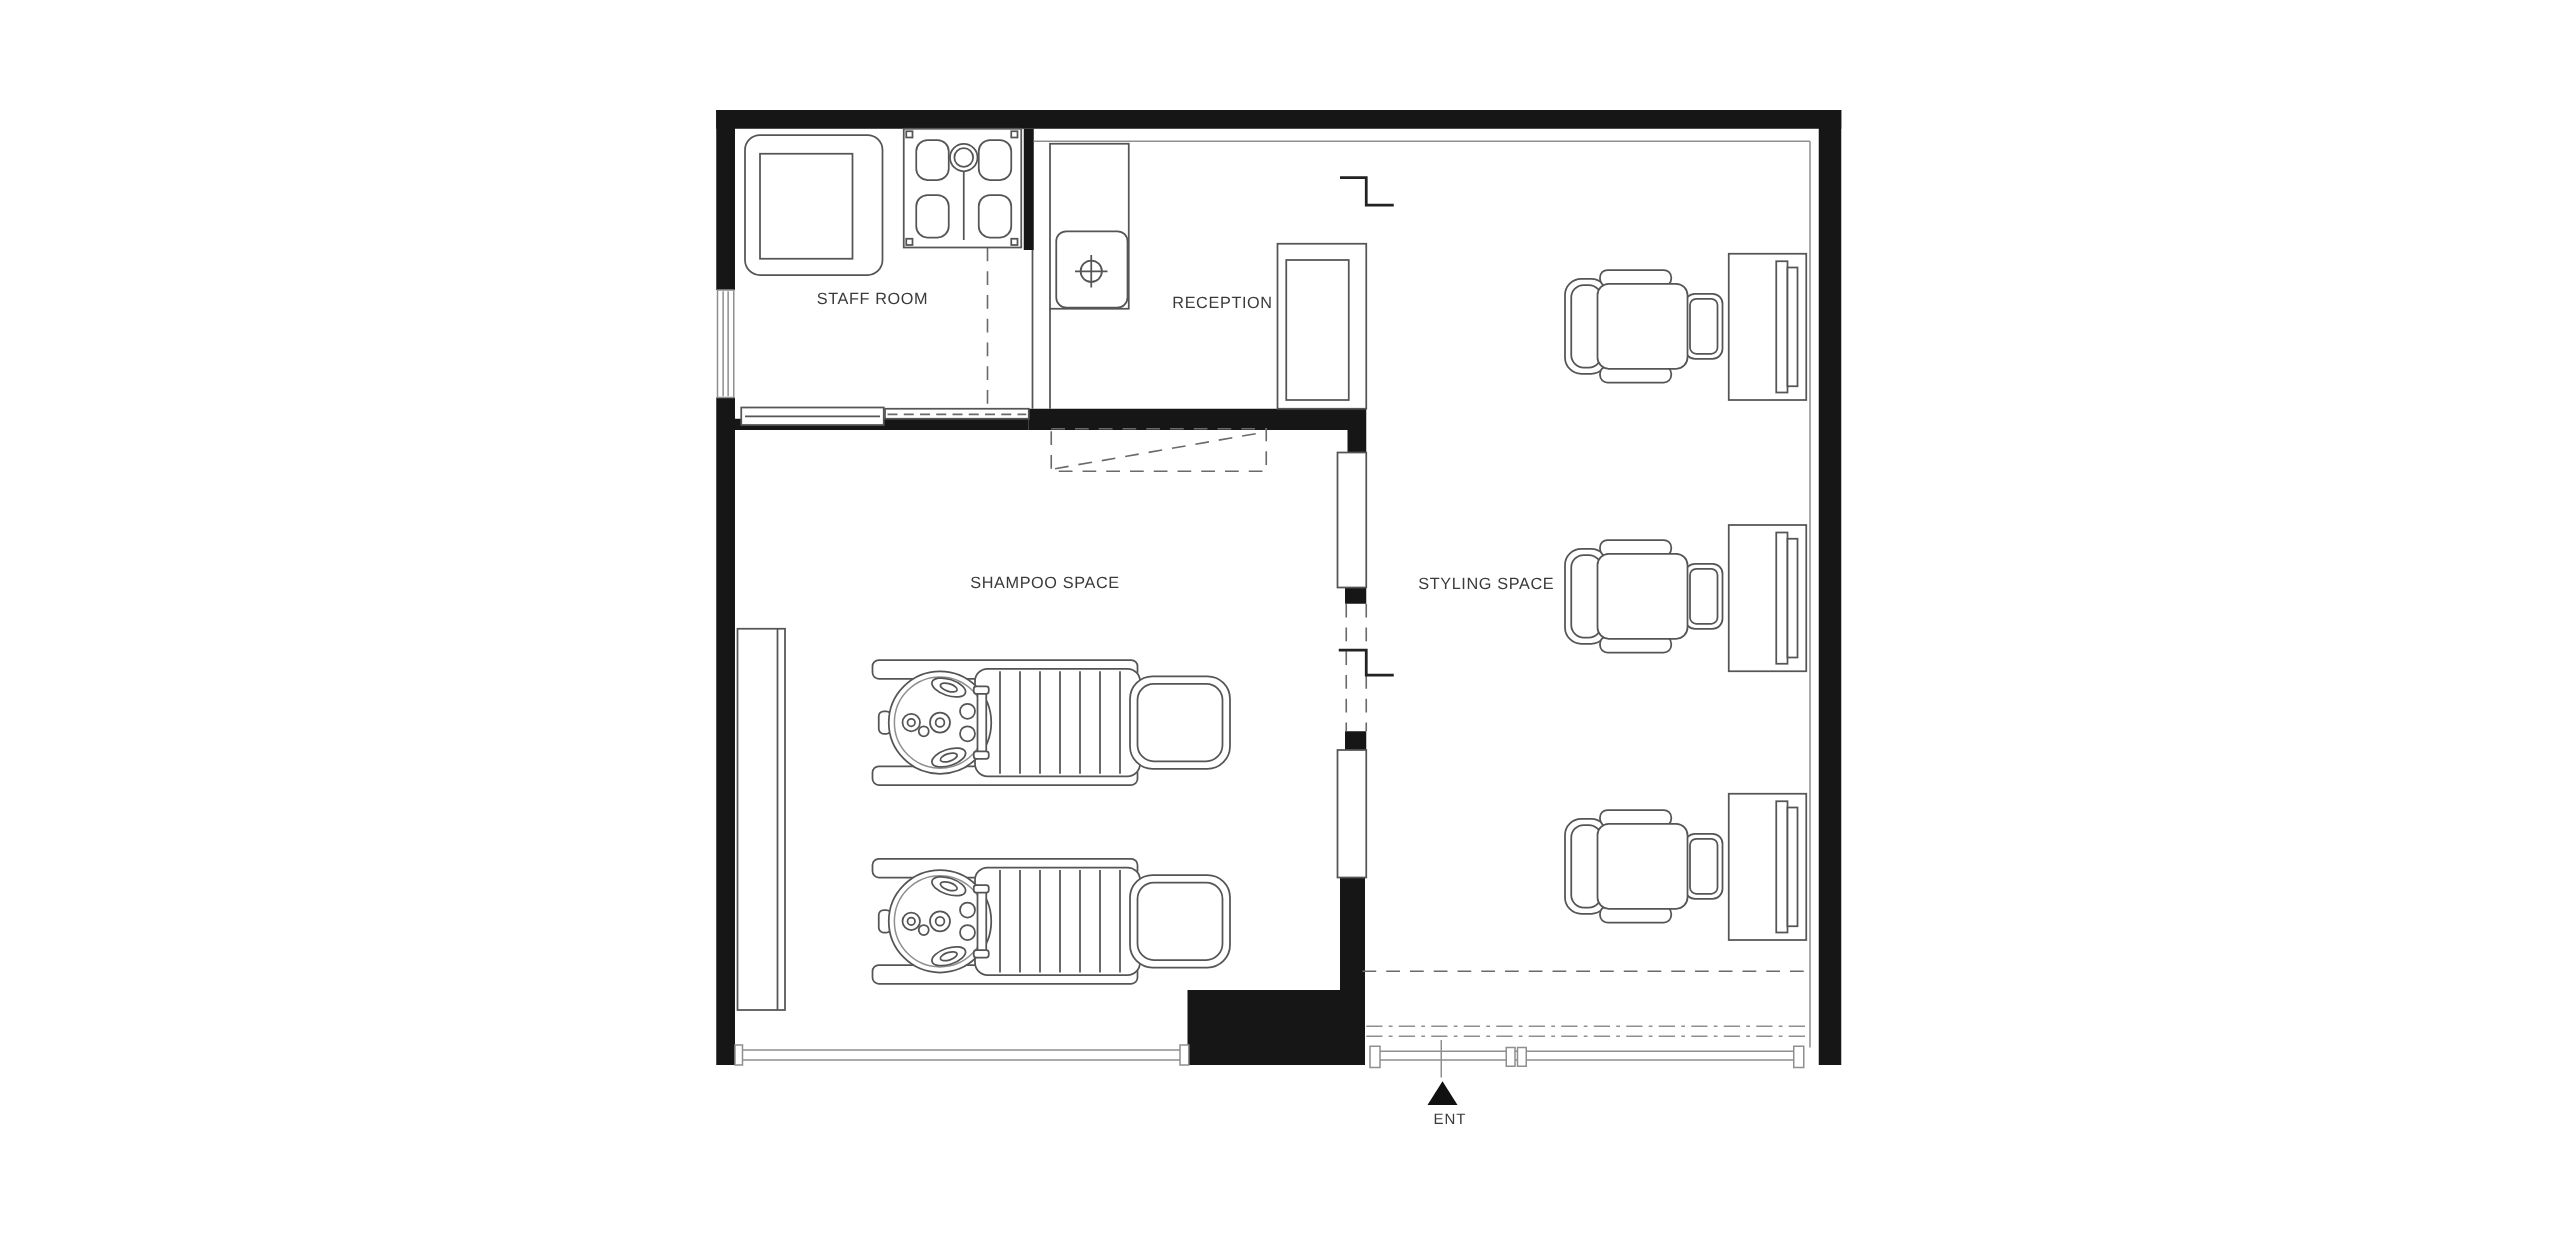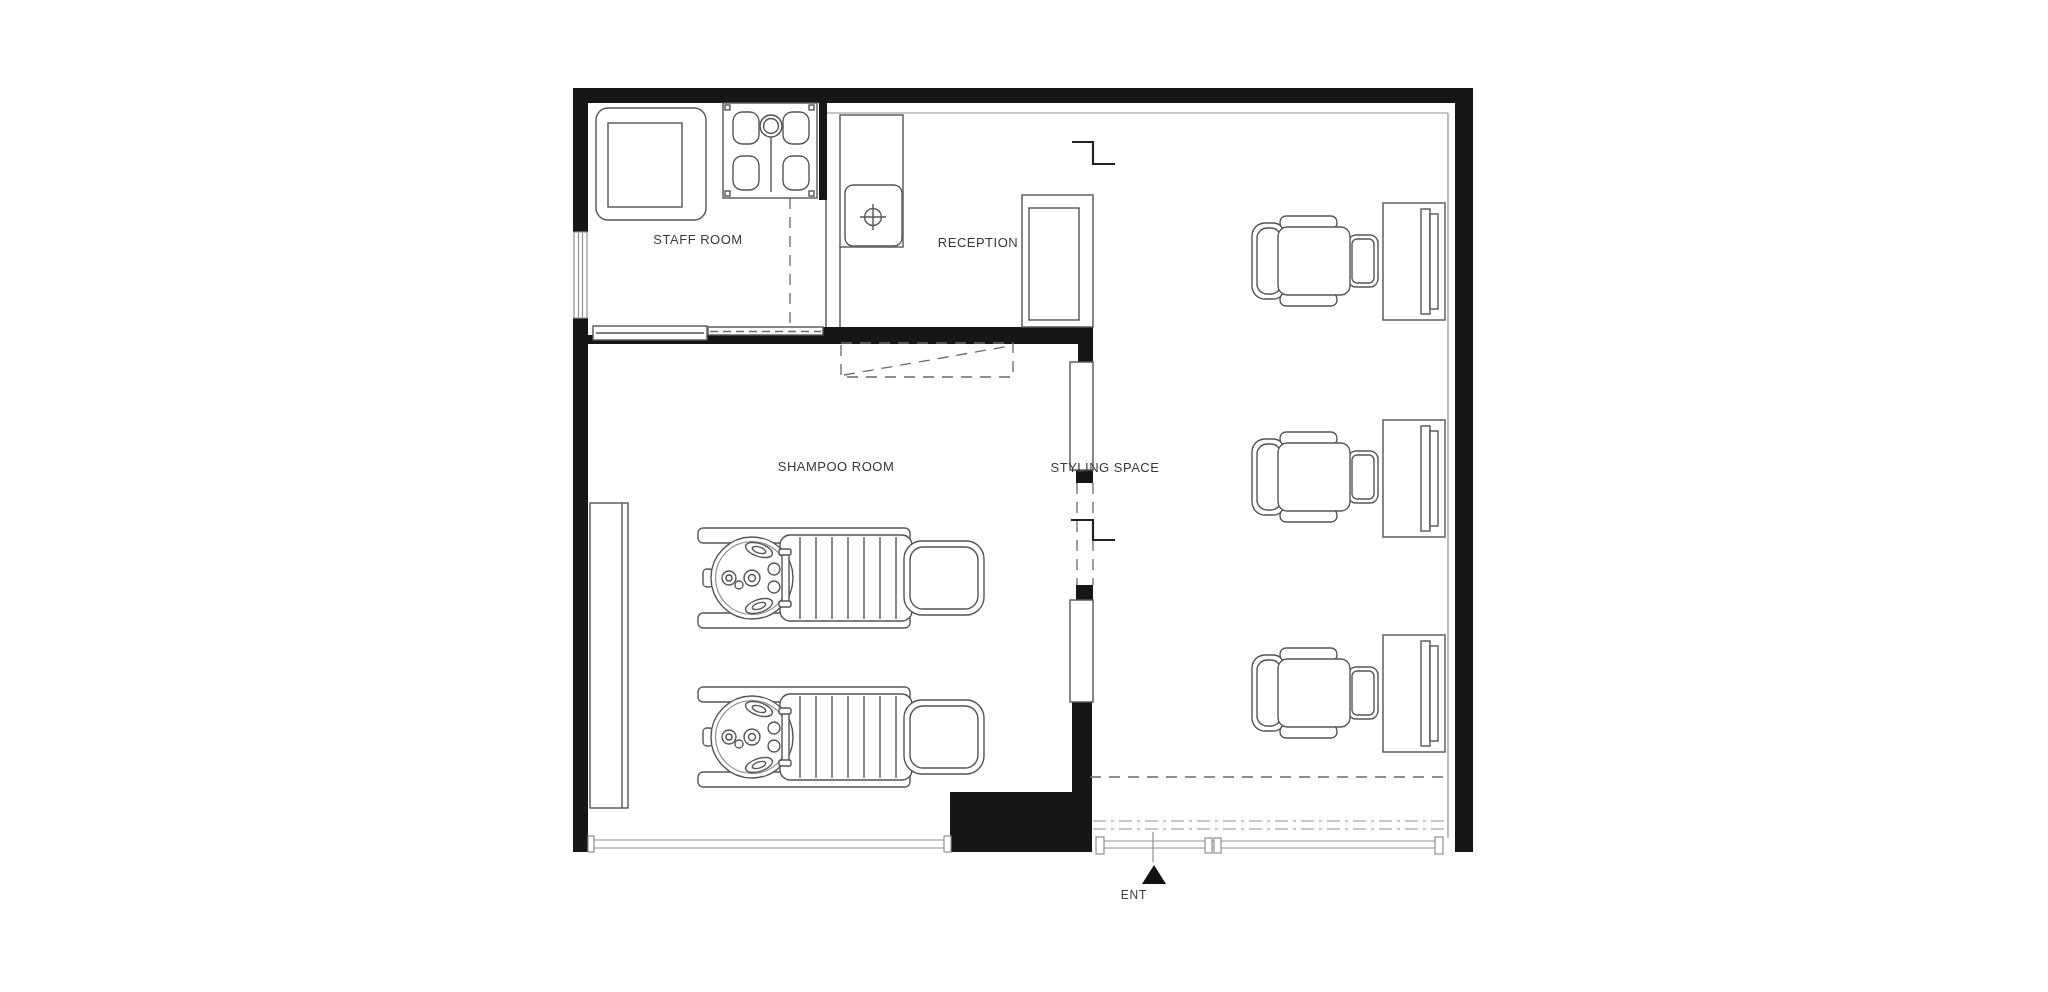--- a/index.html
+++ b/index.html
@@ -181,17 +181,17 @@
   <use href="#styling-station" x="1383" y="635"></use>
   <use href="#styling-chair" x="1314" y="261"></use>
   <use href="#styling-chair" x="1314" y="477"></use>
   <use href="#styling-chair" x="1314" y="693"></use>
 
   <polygon class="tri" points="1154,865 1142,884 1166,884"></polygon>
 </svg>
 
 <div class="room-label" style="left:698px;top:239px">STAFF ROOM</div>
 <div class="room-label" style="left:978px;top:242px">RECEPTION</div>
-<div class="room-label" style="left:836px;top:466px">SHAMPOO ROOM</div>
-<div class="room-label" style="left:1105px;top:467px">STYLING SPACE</div>
-<div class="room-label ent-label" style="left:1134px;top:895px">ENT</div>
+<div class="room-label" style="left:836px;top:466px">SHAMPOO SPACE</div>
+<div class="room-label" style="left:1189px;top:467px">STYLING SPACE</div>
+<div class="room-label ent-label" style="left:1160px;top:895px">ENT</div>
 
 </div>
 
 </body></html>

